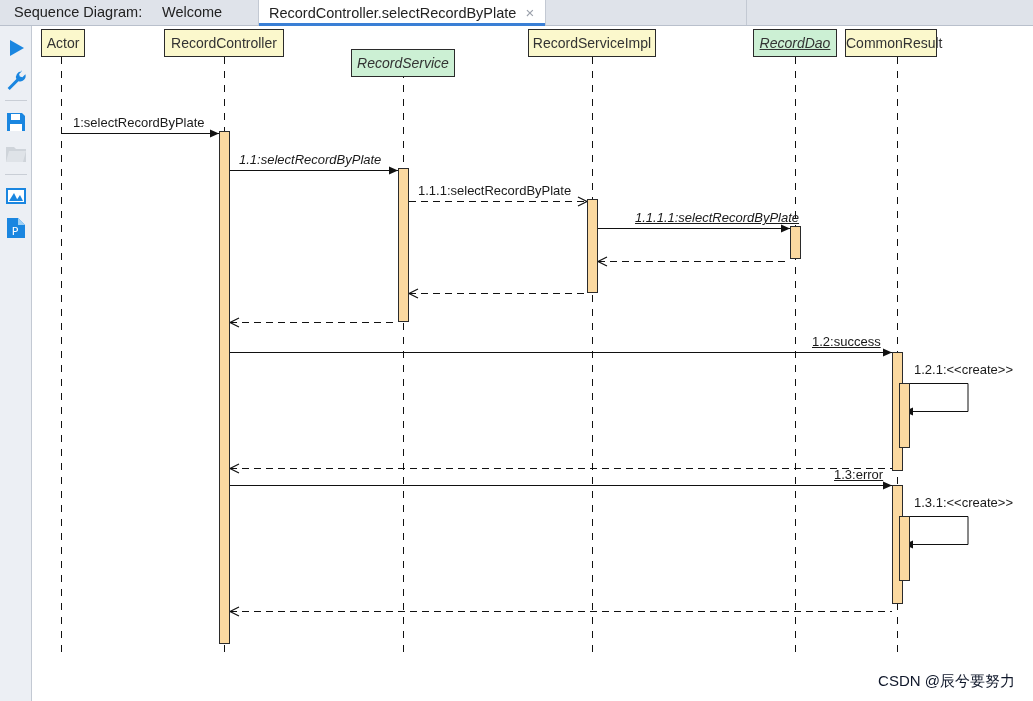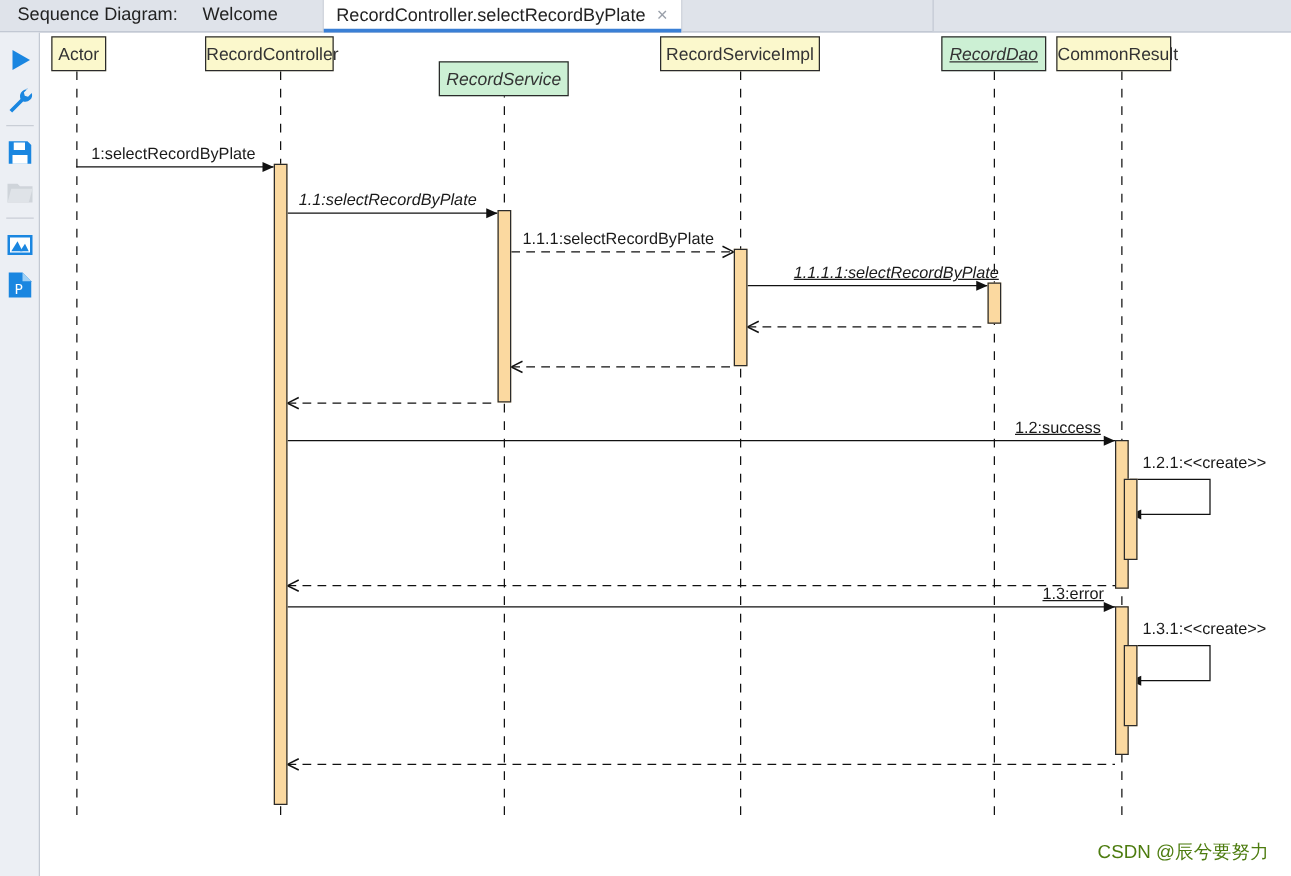--- a/index.html
+++ b/index.html
@@ -130,21 +130,21 @@
   }
   .msglabel.ital { font-style: italic; }
   .msglabel.underline { text-decoration: underline; }
 
   
   #watermark {
     position: absolute;
     right: 18px;
     bottom: 10px;
     font-size: 15px;
-    color: #4d7c0f;
+    color: #0f172a;
     white-space: nowrap;
   }
 </style>
 </head>
 <body>
 
 <div id="tabbar">
   <div id="tabs-host">
       <div class="tab plain label-tab" style="left: 4px; width: 140px;"><span>Sequence Diagram:</span></div>
       <div class="tab plain" style="left: 152px; width: 104px;"><span>Welcome</span></div>
@@ -235,21 +235,21 @@
       <polygon points="859,458.5 850,454.5 850,462.5" fill="#111111"></polygon>
       <line x1="197" y1="584.5" x2="859" y2="584.5" stroke="#111111" stroke-width="1" stroke-dasharray="7,5"></line>
       <polyline points="206,580 197,584.5 206,589" fill="none" stroke="#111111" stroke-width="1.2"></polyline>
       <polyline points="871,356.5 935,356.5 935,384.5 871,384.5" fill="none" stroke="#111111" stroke-width="1"></polyline>
       <polygon points="871,384.5 880,380.5 880,388.5" fill="#111111"></polygon>
       <polyline points="871,489.5 935,489.5 935,517.5 871,517.5" fill="none" stroke="#111111" stroke-width="1"></polyline>
       <polygon points="871,517.5 880,513.5 880,521.5" fill="#111111"></polygon>
     </svg>
   <div id="dom-layer">
       <div class="lifebox" style="left: 8px; top: 2px; width: 44px;"><span>Actor</span></div>
-      <div class="lifebox" style="left: 131px; top: 2px; width: 103px;"><span>RecordController</span></div>
+      <div class="lifebox" style="left: 131px; top: 2px; width: 120px;"><span>RecordController</span></div>
       <div class="lifebox iface" style="left: 318px; top: 2px; width: 104px; margin-top: 20px;"><span>RecordService</span></div>
       <div class="lifebox" style="left: 495px; top: 2px; width: 128px;"><span>RecordServiceImpl</span></div>
       <div class="lifebox iface" style="left: 720px; top: 2px; width: 84px; text-decoration: underline;"><span>RecordDao</span></div>
       <div class="lifebox" style="left: 812px; top: 2px; width: 92px;"><span>CommonResult</span></div>
       <div class="msglabel" style="left: 40px; top: 88px;">1:selectRecordByPlate</div>
       <div class="msglabel ital" style="left: 206px; top: 125px;">1.1:selectRecordByPlate</div>
       <div class="msglabel" style="left: 385px; top: 156px;">1.1.1:selectRecordByPlate</div>
       <div class="msglabel ital" style="left: 602px; top: 183px; text-decoration: underline;">1.1.1.1:selectRecordByPlate</div>
       <div class="msglabel underline" style="left: 779px; top: 307px;">1.2:success</div>
       <div class="msglabel underline" style="left: 801px; top: 440px;">1.3:error</div>

